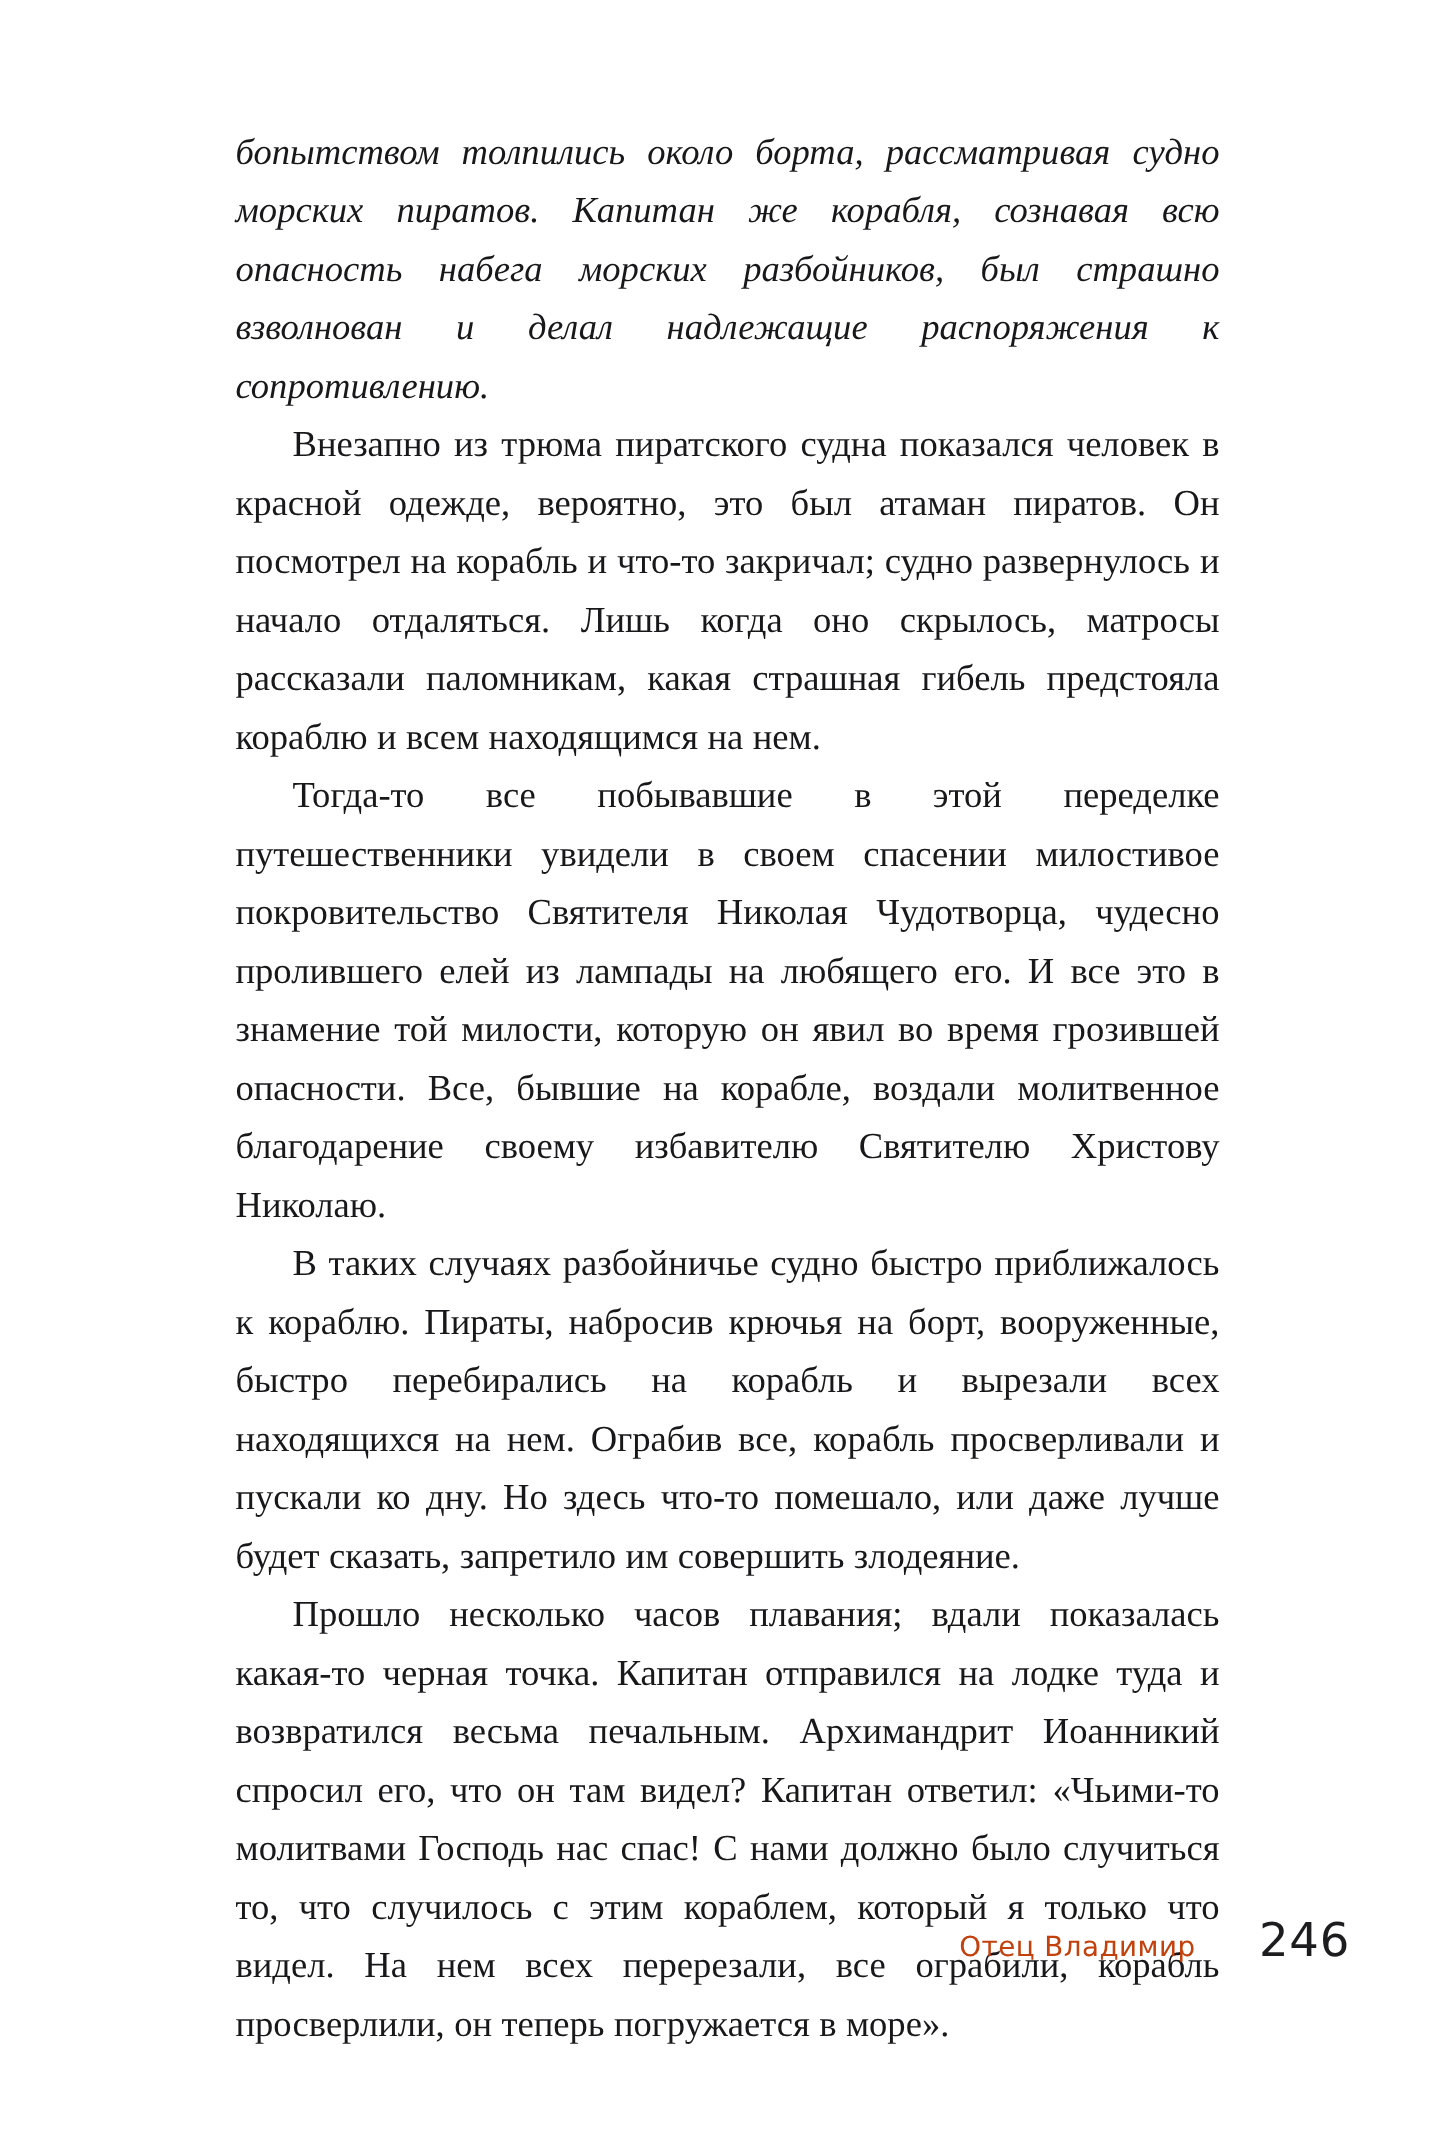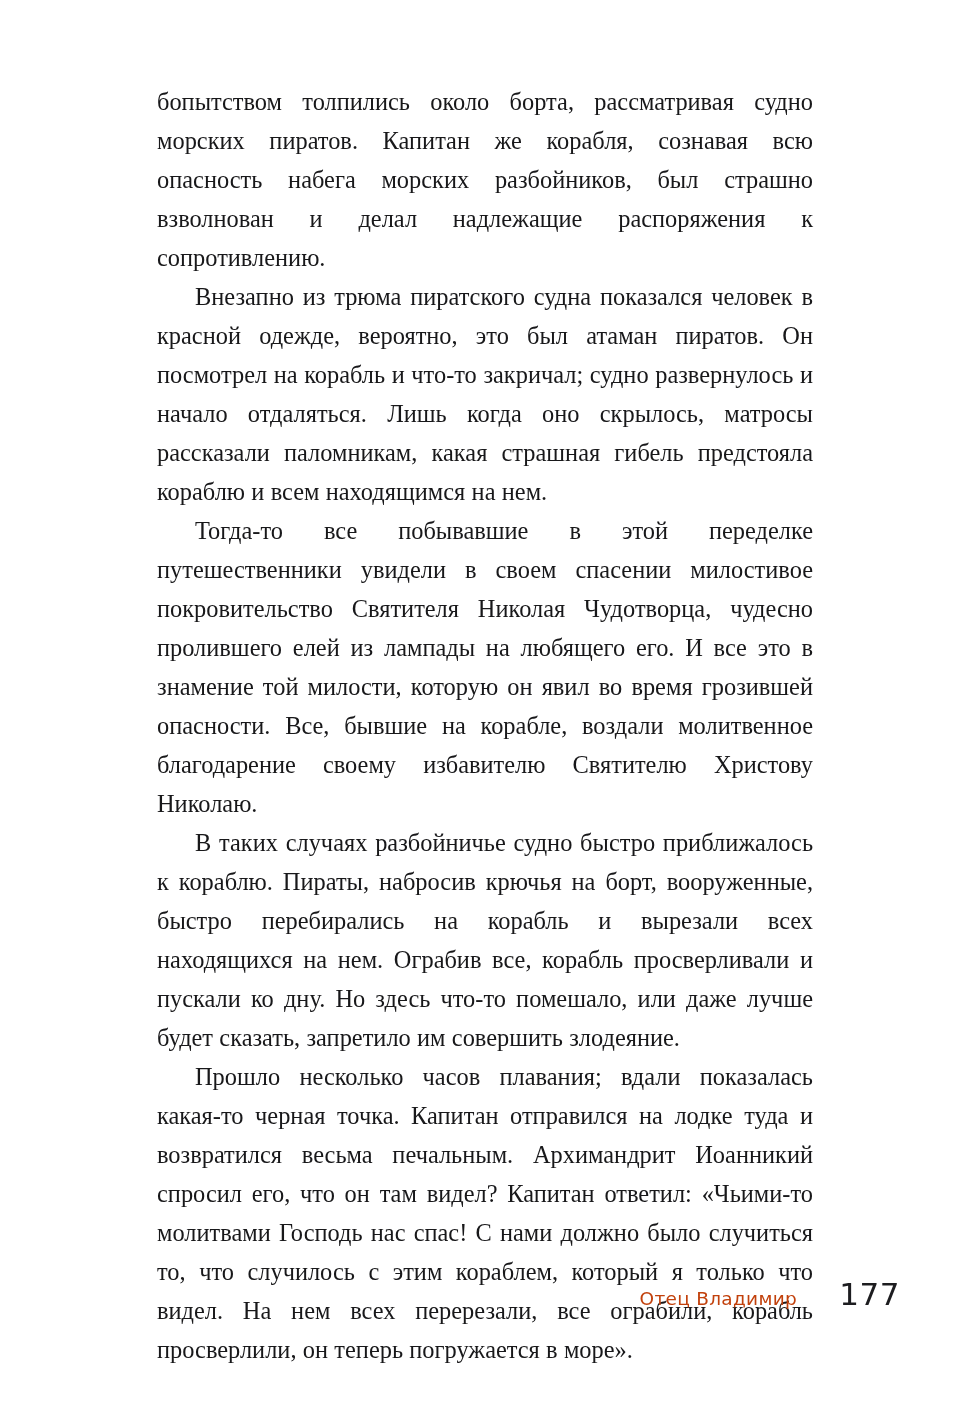--- a/index.html
+++ b/index.html
@@ -40,20 +40,21 @@
     color: #18181a;
     letter-spacing: 0.0px;
     word-spacing: 0.2px;
     hyphens: manual;
     -webkit-hyphens: manual;
   }
 
   
   .para.cont {
     text-indent: 0;
+    font-style: italic;
   }
 
   .footer {
     position: absolute;
     left: 157px;
     right: 70px;
     top: 1278px;
     height: 56px;
   }
 
@@ -96,17 +97,17 @@
     <p class="para cont">бопытством толпились около борта, рассматривая судно морских пиратов. Капитан же корабля, сознавая всю опасность набега морских разбойников, был страшно взволнован и делал надлежащие распоряжения к сопротивлению.</p>
     <p class="para">Внезапно из трюма пиратского судна показался человек в красной одежде, вероятно, это был атаман пиратов. Он посмотрел на корабль и что-то закричал; судно развернулось и начало отдаляться. Лишь когда оно скрылось, матросы рассказали паломникам, какая страшная гибель предстояла кораблю и всем находящимся на нем.</p>
     <p class="para">Тогда-то все побывавшие в этой переделке путешественники увидели в своем спасении милостивое покровительство Святителя Николая Чудотворца, чудесно пролившего елей из лампады на любящего его. И все это в знамение той милости, которую он явил во время грозившей опасности. Все, бывшие на корабле, воздали молитвенное благодарение своему избавителю Святителю Христову Николаю.</p>
     <p class="para">В таких случаях разбойничье судно быстро приближалось к кораблю. Пираты, набросив крючья на борт, вооруженные, быстро перебирались на корабль и вырезали всех находящихся на нем. Ограбив все, корабль просверливали и пускали ко дну. Но здесь что-то помешало, или даже лучше будет сказать, запретило им совершить злодеяние.</p>
     <p class="para">Прошло несколько часов плавания; вдали показалась какая-то черная точка. Капитан отправился на лодке туда и возвратился весьма печальным. Архимандрит Иоанникий спросил его, что он там видел? Капитан ответил: «Чьими-то молитвами Господь нас спас! С нами должно было случиться то, что случилось с этим кораблем, который я только что видел. На нем всех перерезали, все ограбили, корабль просверлили, он теперь погружается в море».</p>
   </div>
 
   <div class="footer">
     <div class="footer-inner">
       <span class="running-author">Отец Владимир</span>
-      <span class="page-number">177</span>
+      <span class="page-number">246</span>
     </div>
   </div>
 
 </div>
 
 </body></html>

